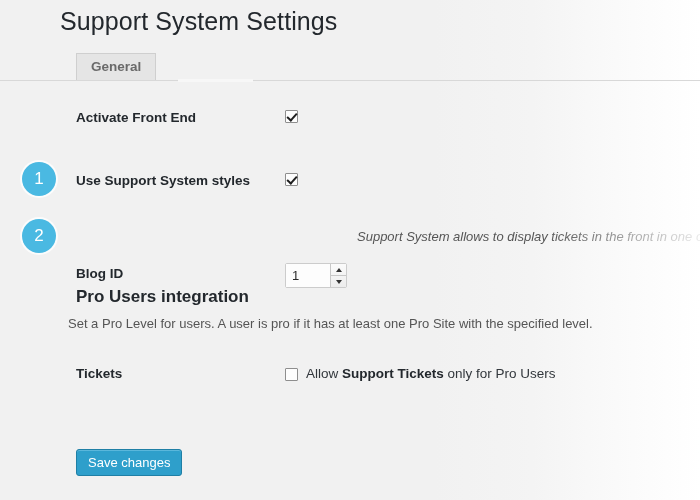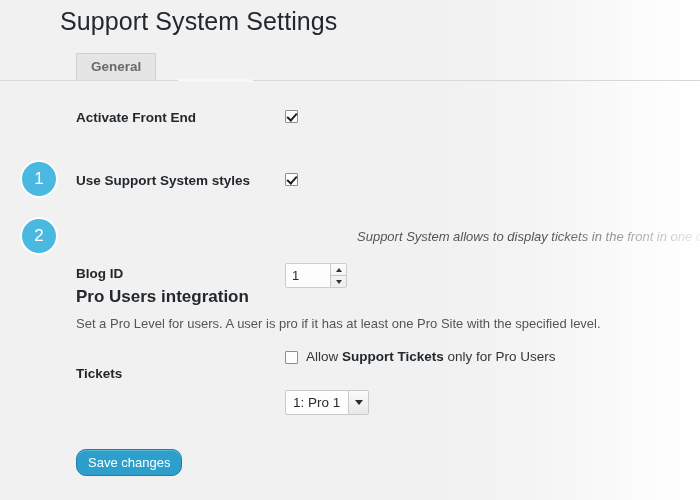--- a/index.html
+++ b/index.html
@@ -270,33 +270,33 @@
     left: 76px;
     top: 285px;
     font-size: 17px;
     font-weight: 700;
     color: #23282d;
     line-height: 24px;
     white-space: nowrap;
   }
   .section-desc {
     position: absolute;
-    left: 76px;
+    left: 68px;
     top: 314px;
     font-size: 13px;
     color: #555;
     line-height: 20px;
     white-space: nowrap;
   }
 
   
   .ticket-line {
     position: absolute;
     left: 285px;
-    top: 347px;
+    top: 364px;
     font-size: 13.5px;
     color: #32373c;
     line-height: 20px;
     white-space: nowrap;
   }
   .ticket-line .cb-inline { margin-right: 8px; }
   .ticket-line b { font-weight: 700; color: #23282d; }
 
   .select-row {
     position: absolute;
@@ -310,21 +310,21 @@
     position: absolute;
     left: 76px;
     top: 449px;
     height: 27px;
     line-height: 25px;
     padding: 0 11px;
     font-size: 13px;
     color: #fff;
     background: #2e9fcb;
     border: 1px solid #1f7fa5;
-    border-radius: 10px;
+    border-radius: 3px;
     box-sizing: border-box;
     box-shadow: 0 1px 0 rgba(120,200,230,0.6) inset;
     cursor: pointer;
     white-space: nowrap;
   }
 </style>
 </head>
 <body>
 
 <div class="page"></div>
@@ -373,19 +373,16 @@
 <div class="section-desc">Set a Pro Level for users. A user is pro if it has at least one Pro Site with the specified level.</div>
 
 <div class="row" style="top:363px;padding-left:12px;">
   <div class="row-label">Tickets</div>
 </div>
 <div class="ticket-line">
   <span class="checkbox cb-inline"></span><span>Allow </span><b>Support Tickets</b><span> only for Pro Users</span>
 </div>
 
 <div class="select-row">
-  <span class="select">
-    <span class="sel-val">1: Pro 1</span>
-    <span class="sel-arrow"></span>
-  </span>
+  
 </div>
 
 <div class="save-button">Save changes</div>
 
 </body></html>

